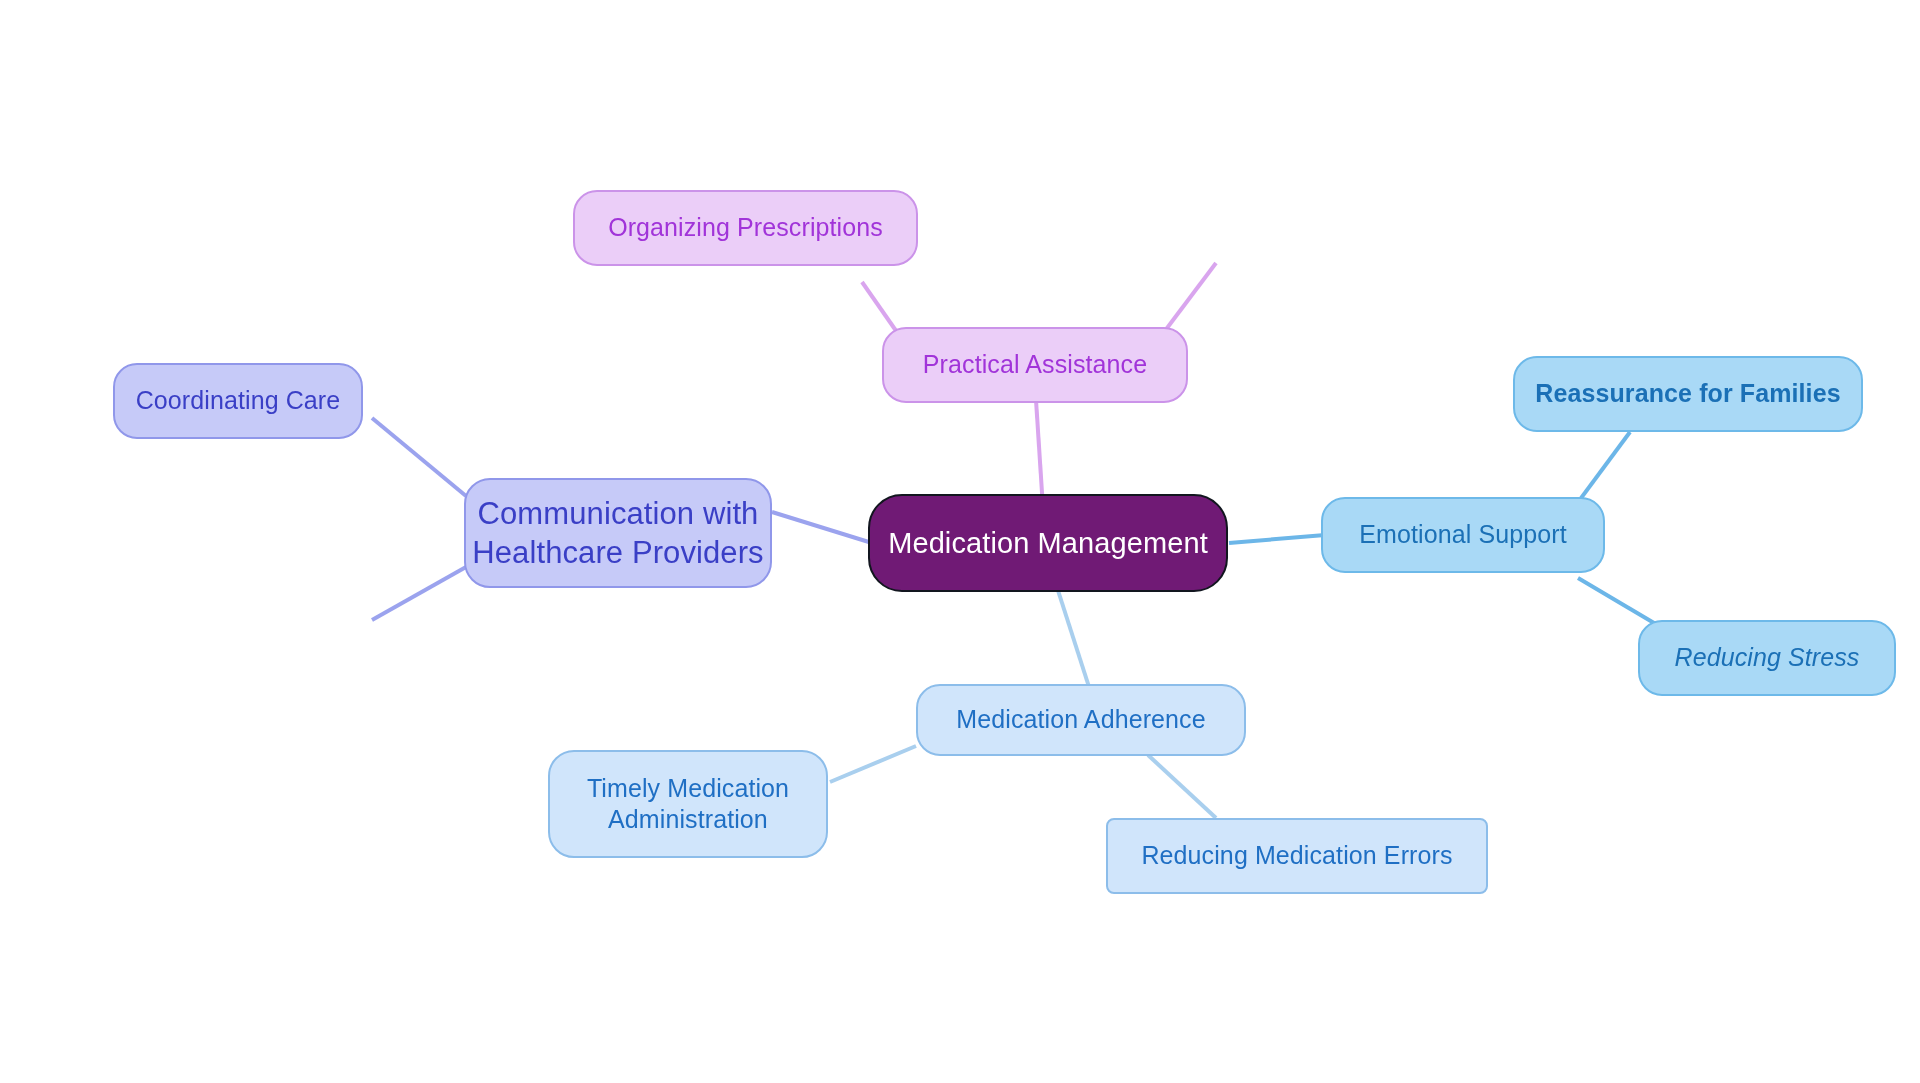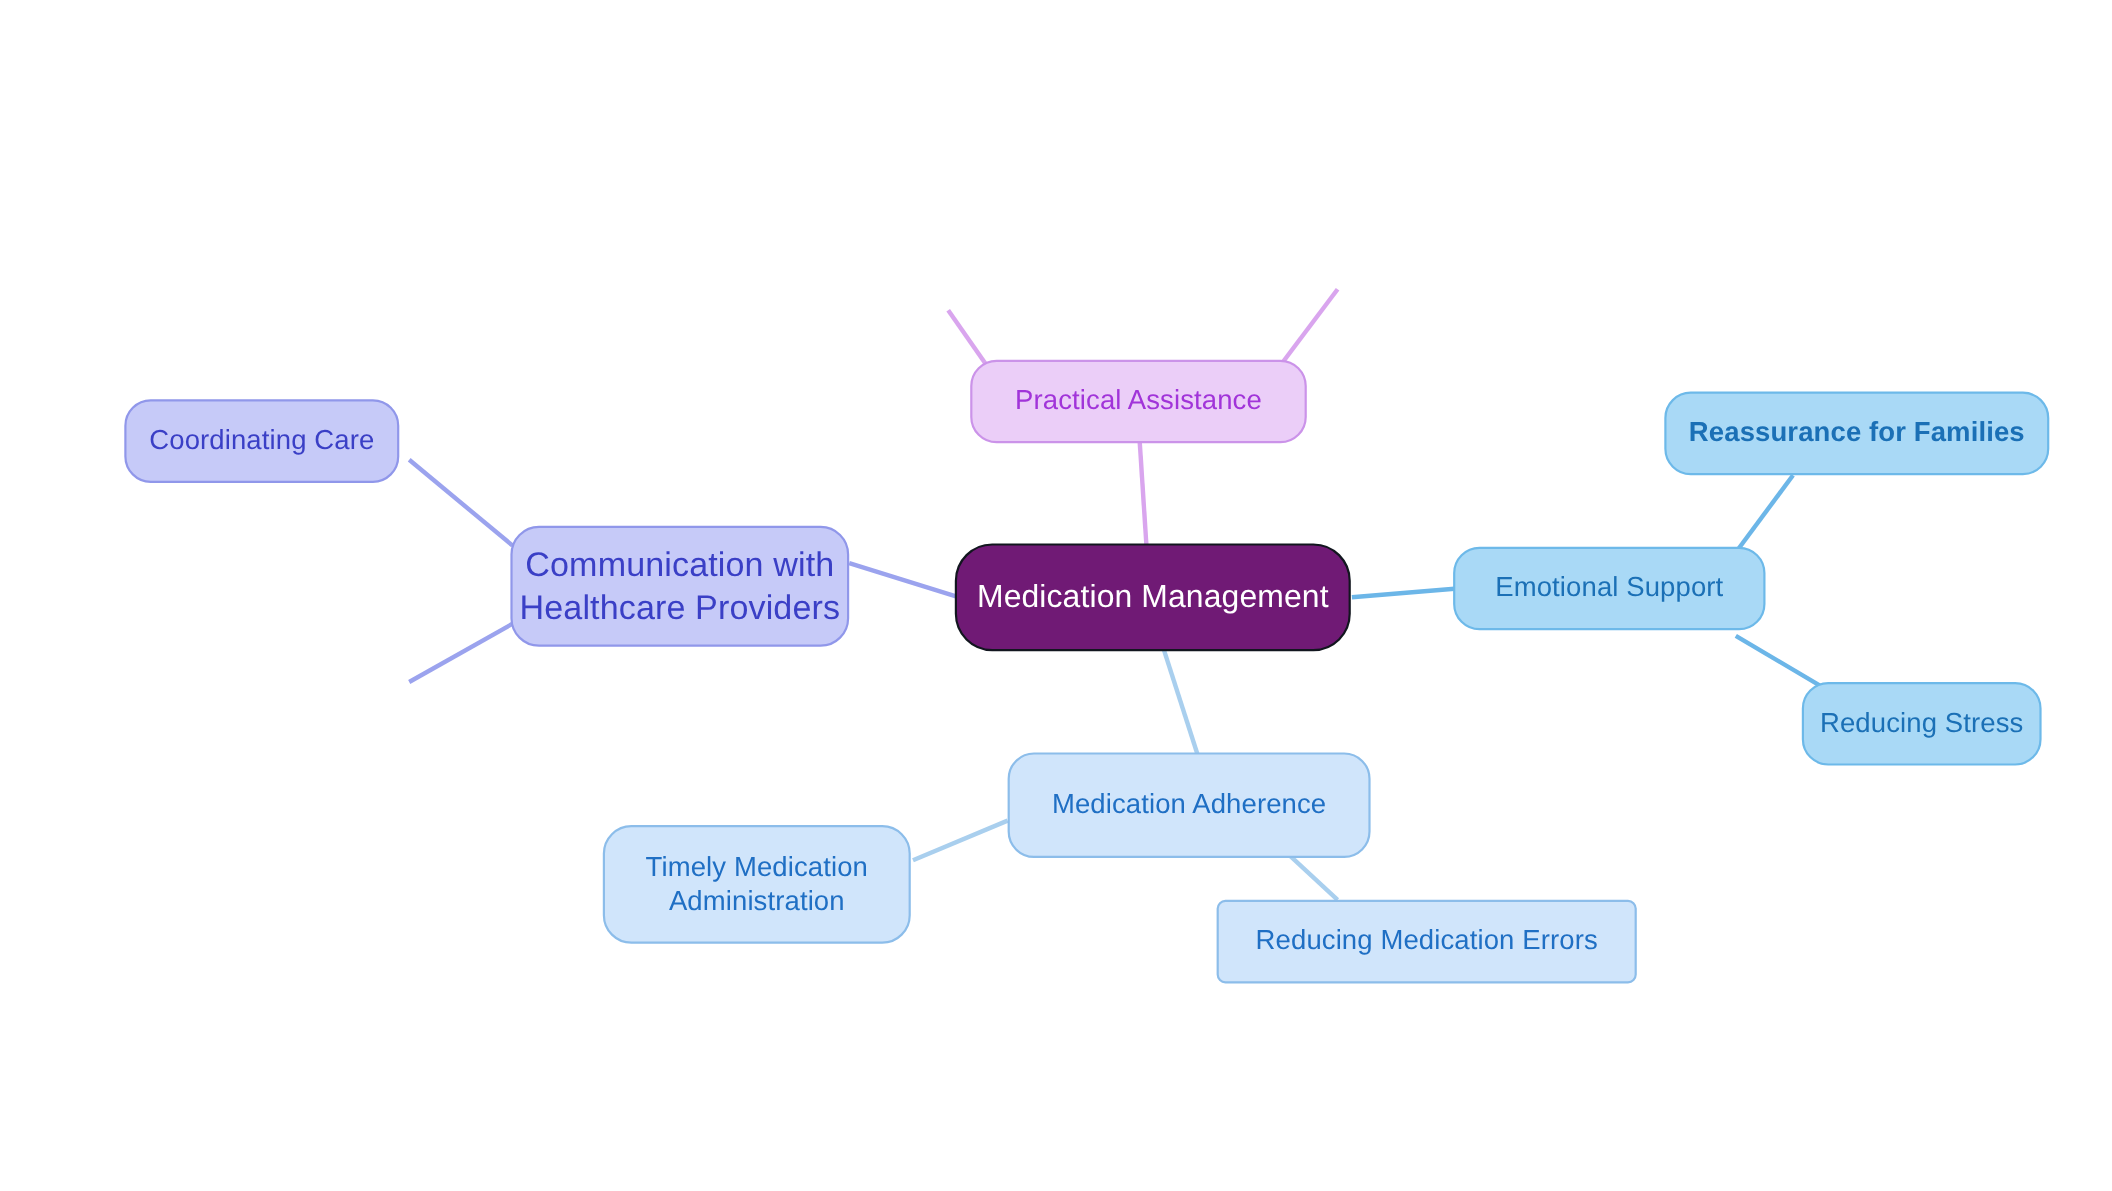--- a/index.html
+++ b/index.html
@@ -122,28 +122,29 @@
   <div class="node node-root" style="left:868px; top:494px; width:360px; height:98px;">Medication Management</div>
 
   <div class="node node-branch fam-indigo" style="left:464px; top:460px; width:308px; height:110px; border-radius:26px; font-size:31px;">Communication with
 Healthcare Providers</div>
 
   <div class="node node-leaf fam-indigo" style="left:113px; top:345px; width:250px; height:76px; border-radius:24px; font-size:25px;">Coordinating Care</div>
 
 
   <div class="node node-branch fam-purple" style="left:882px; top:327px; width:306px; height:76px; border-radius:24px; font-size:25px;">Practical Assistance</div>
 
+  <div class="node node-leaf fam-purple" style="left:573px; top:190px; width:345px; height:76px; border-radius:24px; font-size:25px;">Organizing Prescriptions</div>
 
 
   <div class="node node-branch fam-blue" style="left:1321px; top:497px; width:284px; height:76px; border-radius:24px; font-size:25px;">Emotional Support</div>
 
   <div class="node node-leaf fam-blue" style="left:1513px; top:356px; width:350px; height:76px; border-radius:24px; font-size:25px;font-weight:bold;">Reassurance for Families</div>
 
-  <div class="node node-leaf fam-blue" style="left:1638px; top:620px; width:218px; height:76px; border-radius:24px; font-size:25px;">Reducing Stress</div>
+  <div class="node node-leaf fam-blue" style="left:1638px; top:620px; width:258px; height:76px; border-radius:24px; font-size:25px;font-style:italic;">Reducing Stress</div>
 
-  <div class="node node-branch fam-lightblue" style="left:916px; top:684px; width:330px; height:96px; border-radius:24px; font-size:25px;">Medication Adherence</div>
+  <div class="node node-branch fam-lightblue" style="left:916px; top:684px; width:330px; height:72px; border-radius:24px; font-size:25px;">Medication Adherence</div>
 
   <div class="node node-leaf fam-lightblue" style="left:548px; top:750px; width:280px; height:108px; border-radius:26px; font-size:25px;">Timely Medication
 Administration</div>
 
   <div class="node node-leaf fam-lightblue" style="left:1106px; top:818px; width:382px; height:76px; border-radius:8px; font-size:25px;">Reducing Medication Errors</div>
 
 </div>
 
 </body></html>

